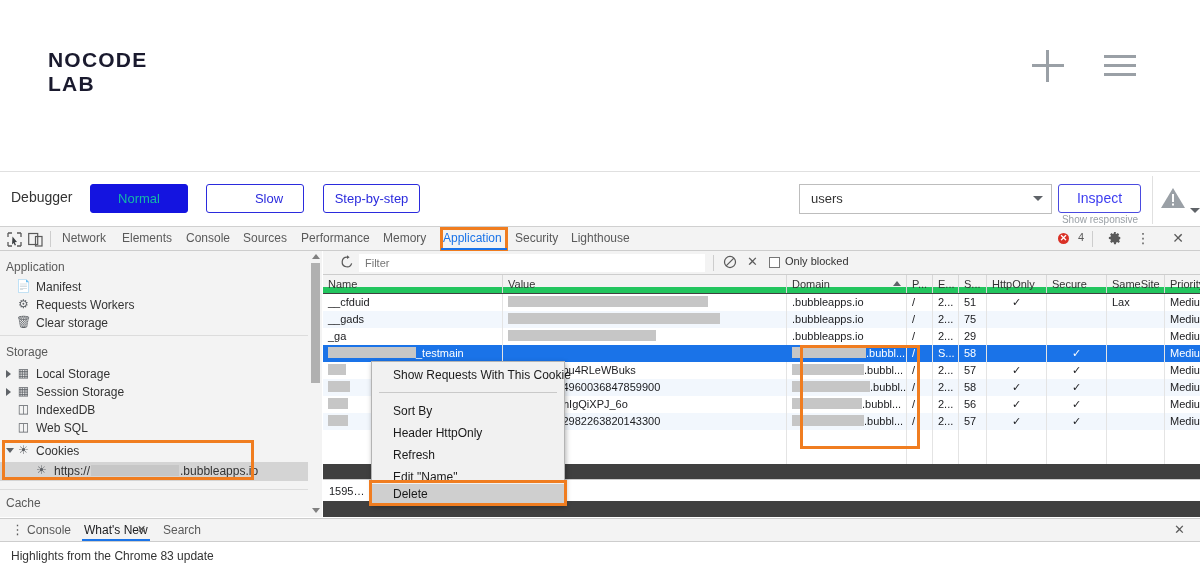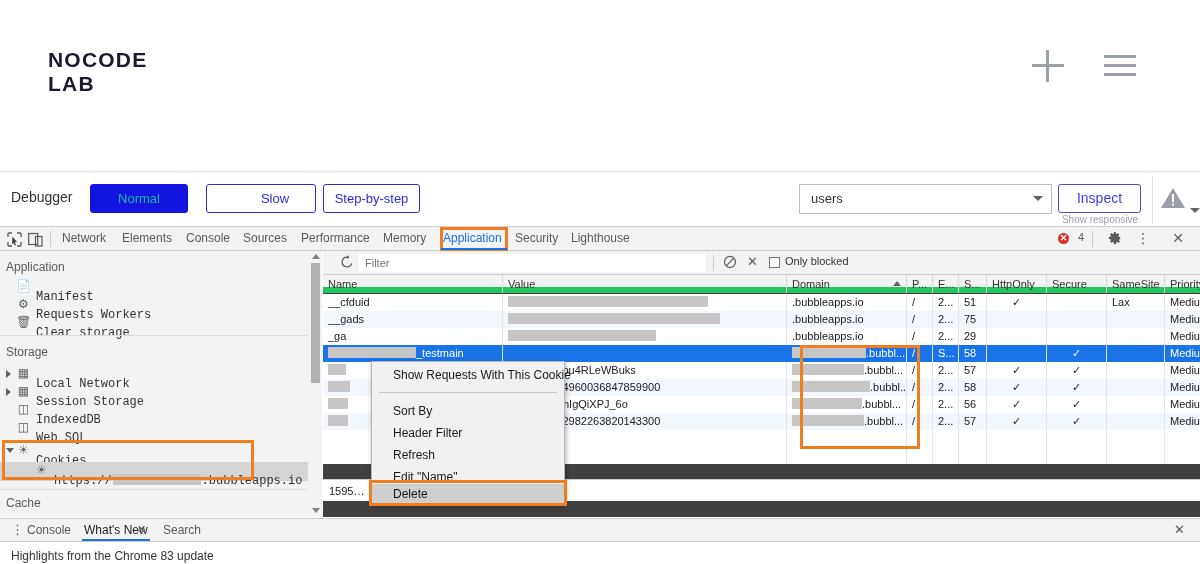--- a/index.html
+++ b/index.html
@@ -49,21 +49,21 @@
   }
   #debugger-label {
     position:absolute; left:11px; top:16px; font-size:14px; color:#333;
   }
   .dbg-btn {
     position:absolute; top:11px; height:29px; line-height:27px;
     text-align:center; font-size:13px; border-radius:3px;
     border:1px solid #2b2bdd; cursor:pointer; background:#fff; color:#2b2bdd;
   }
   #btn-normal { left:90px; width:98px; background:#1414e0; color:#14b8a6; border-color:#1414e0; }
-  #btn-slow { left:206px; width:110px;padding-left:28px; }
+  #btn-slow { left:206px; width:98px;padding-left:28px; }
   #btn-step { left:323px; width:97px; }
 
   #mode-select-wrap {
     position:absolute; left:799px; top:11px; width:253px; height:30px;
   }
   #mode-select {
     position:absolute; left:0; top:0; width:253px; height:30px;
     border:1px solid #bdbdbd; background:#fff;
     font-size:13px; color:#333; padding-left:11px; line-height:28px;
     cursor:pointer;
@@ -139,21 +139,21 @@
     position:absolute; left:6px; font-size:12px; color:#5a5a5a;
   }
   .sb-item {
     position:absolute; left:0; width:322px; height:18px;
     font-size:12px; color:#333; cursor:pointer; white-space:nowrap;
   }
   .sb-item .sb-icon {
     position:absolute; left:16px; top:1px; width:15px; height:15px;
     text-align:center; font-size:12px; line-height:15px; color:#5f6368;
   }
-  .sb-item .sb-label { position:absolute; left:36px; top:12px;font-family:Liberation Mono, monospace; }
+  .sb-item .sb-label { position:absolute; left:36px; top:2px; }
   .sb-item.indented .sb-icon { left:34px; }
   .sb-item.indented .sb-label { left:54px; }
   .sb-arrow {
     position:absolute; left:6px; top:5px;
     width:0;height:0;border-top:4px solid transparent;border-bottom:4px solid transparent;
     border-left:5px solid #5f6368;
   }
   .sb-arrow.open {
     border-left:4px solid transparent;border-right:4px solid transparent;
     border-top:5px solid #5f6368; border-bottom:none; top:6px;
@@ -364,21 +364,21 @@
     <span class="sb-icon">🗑</span>
     <span class="sb-label">Clear storage</span>
   </div>
 
   <div class="sb-divider" style="top:84px"></div>
   <div class="sb-section-title" style="top:94px">Storage</div>
 
   <div class="sb-item" style="top:114px">
     <span class="sb-arrow"></span>
     <span class="sb-icon">▦</span>
-    <span class="sb-label">Local Network</span>
+    <span class="sb-label">Local Storage</span>
   </div>
   <div class="sb-item" style="top:132px">
     <span class="sb-arrow"></span>
     <span class="sb-icon">▦</span>
     <span class="sb-label">Session Storage</span>
   </div>
   <div class="sb-item" style="top:150px">
     <span class="sb-icon">◫</span>
     <span class="sb-label">IndexedDB</span>
   </div>
@@ -563,21 +563,21 @@
   </div>
 
   <div id="preview-pane">1595…</div>
 </div>
 <div id="domain-highlight"></div>
 
 <div id="context-menu">
   <div class="ctx-item" style="top:2px">Show Requests With This Cookie</div>
   <div class="ctx-sep" style="top:30px"></div>
   <div class="ctx-item" style="top:38px">Sort By</div>
-  <div class="ctx-item" style="top:60px">Header Filter</div>
+  <div class="ctx-item" style="top:60px">Header HttpOnly</div>
   <div class="ctx-item" style="top:82px">Refresh</div>
   <div class="ctx-item" style="top:104px">Edit "Name"</div>
   <div class="ctx-item highlighted" style="top:122px;height:20px;line-height:20px">Delete</div>
 </div>
 <div id="delete-highlight"></div>
 
 <div id="drawer">
   <div id="drawer-tabbar">
     <div id="drawer-kebab">⋮</div>
     <div class="drawer-tab" style="left:27px">Console</div>

